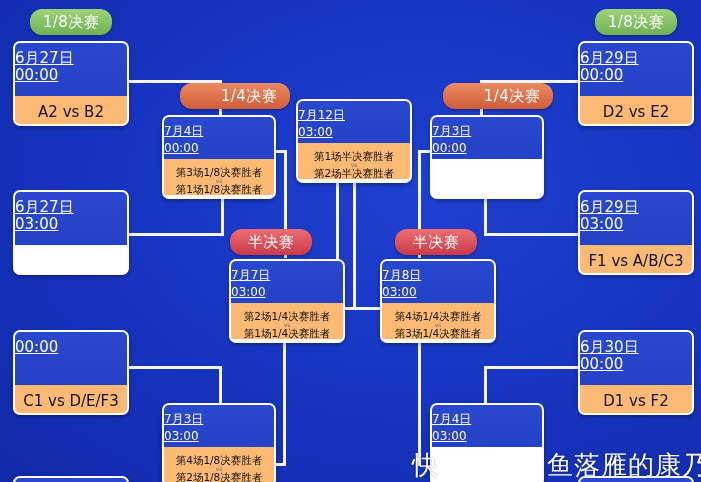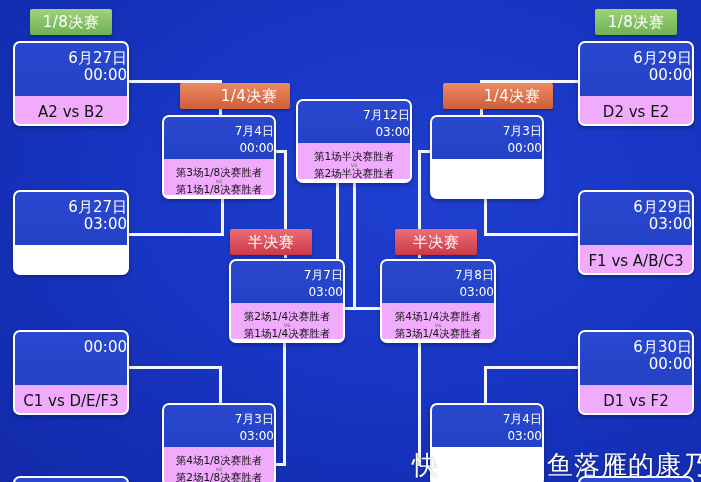--- a/index.html
+++ b/index.html
@@ -3,37 +3,37 @@
 <meta charset="utf-8">
 <style>
   html, body { margin:0; padding:0; }
   body {
     width:701px; height:482px; overflow:hidden; position:relative;
     background: radial-gradient(ellipse at 60% 40%, #1f3fd0 0%, #1836c4 45%, #1229a8 100%);
     font-family: "DejaVu Sans", "Liberation Sans", sans-serif;
   }
   .line { position:absolute; background:#f4f6ff; }
   .pill {
-    position:absolute; height:26px; border-radius:2px; color:#fff;
+    position:absolute; height:26px; border-radius:12px; color:#fff;
     font-size:15px; display:flex; align-items:center; justify-content:center;
     letter-spacing:0.5px; box-shadow: 0 2px 3px rgba(0,0,0,0.25);
   }
   .pill.green { background: linear-gradient(#9fd37a, #6eb153); }
   .pill.orange { background: linear-gradient(#ec8a62, #cf5d38); padding-left: 28px; }
   .pill.red { background: linear-gradient(#ee6d75, #c93a47); }
   .pill.blue { background: linear-gradient(#6c8bf1, #3e5fe0); font-size:20px; font-weight:bold; height:36px; border-radius:18px; }
   .card {
     position:absolute; background:#fff; border:2px solid #fff; border-radius:7px;
     overflow:hidden; box-shadow: 0 2px 4px rgba(0,0,0,0.3);
   }
   .card .top {
     background: linear-gradient(#2a48cf, #2342c6);
-    color:#fff; text-align:right; font-size:15px; line-height:17px; padding-top:7px;
-  }
-  .card .bot { background:#f0abfc; color:#111; text-align:center; }
+    color:#fff; text-align:left; font-size:15px; line-height:17px; padding-top:7px;text-decoration:underline;
+  }
+  .card .bot { background:#fdba74; color:#111; text-align:center; }
   .card.r16 .top { height:46px; }
   .card.r16 .bot { font-size:15px; line-height:32px; }
   .card.sm .top { height:36px; padding-top:6px; line-height:17px; font-size:12px; }
   .card.sm .bot { font-size:10.5px; line-height:11px; padding-top:8px; }
   .card.sm .vs { font-size:6px; line-height:6px; color:#666; }
   .watermark {
     position:absolute; left:412px; top:448px; font-size:26px; color:#fff;
     text-shadow:0 0 2px rgba(0,0,0,0.4); letter-spacing:1px; white-space:nowrap;
   }
 </style>

